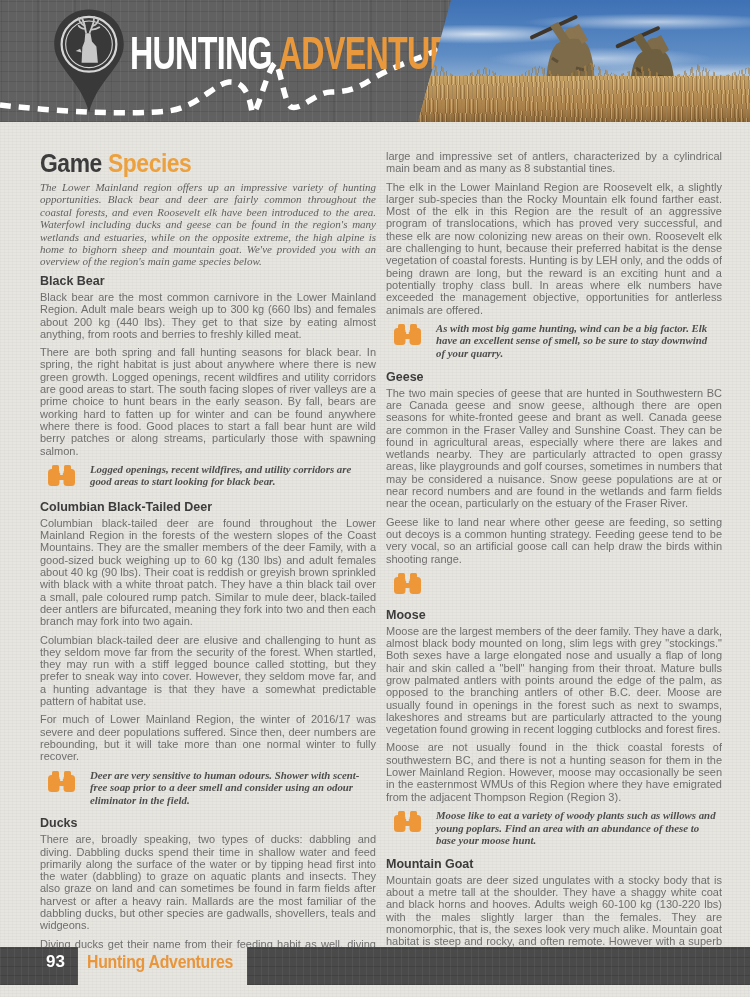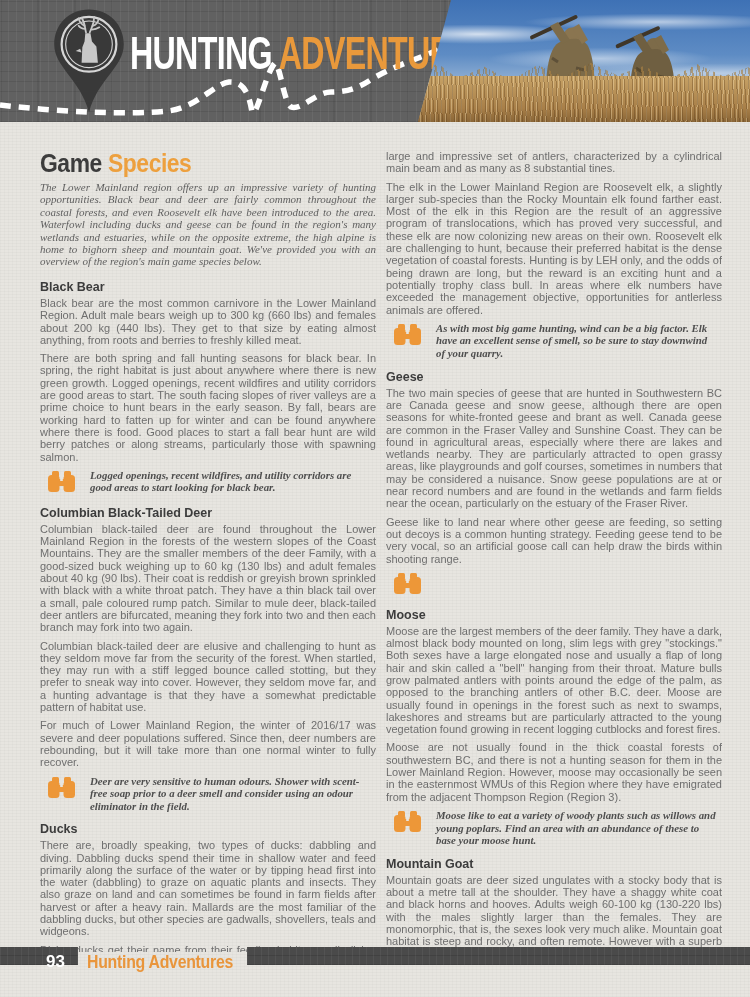--- a/index.html
+++ b/index.html
@@ -65,30 +65,30 @@
   .intro {
     position:absolute; left:40px; top:181px; width:336px;
     font-style:italic; color:#5f5f5f; font-size:11px; line-height:12.4px;
     text-align:justify;
     font-family:Liberation Serif, serif;
   }
   .col { position:absolute; top:262px; width:336px; height:690px; overflow:hidden; }
   .col.left  { left:40px; }
   .col.right { left:386px; top:150px; height:802px; }
   .section-heading { font-size:12.5px; font-weight:bold; color:#3c3c3c; margin:9px 0 3px 0; }
-  .col > .section-heading:first-child { margin-top:18px; }
+  .col > .section-heading:first-child { margin-top:12px; }
   .body-paragraph { font-size:11px; line-height:12.3px; color:#6e6e6e; text-align:justify; margin:0 0 6px 0; }
   .tip { display:flex; margin:6px 0 10px 0; align-items:flex-start;font-family:Liberation Serif, serif; }
   .tip .binoc { flex:0 0 30px; margin-left:8px; margin-top:2px; }
   .tip .tip-text { flex:1; padding-left:12px; padding-right:4px;
     font-style:italic; font-weight:bold; color:#4e4e4e; font-size:10.8px; line-height:12.6px; }
   
   .footer { position:absolute; left:0; top:947px; width:750px; height:30px; }
   .footer .bar, .footer .numbox {
-    position:absolute; top:0; height:18px; background:#4a4a4a;
+    position:absolute; top:0; height:38px; background:#4a4a4a;
     background-image:
       repeating-linear-gradient(90deg, rgba(255,255,255,0.05) 0 1px, transparent 1px 7px),
       repeating-linear-gradient(0deg, rgba(0,0,0,0.12) 0 1px, transparent 1px 9px);
   }
   .footer .numbox { left:0; width:78px; color:#ffffff; font-weight:bold; font-size:17px;
     line-height:30px; text-align:right; padding-right:13px; }
   .footer .bar { left:247px; right:0; width:503px; }
   .footer .footer-title { position:absolute; left:87px; top:0; line-height:30px;
     color:#e9953b; font-weight:bold; font-size:18px; letter-spacing:-0.3px;
     transform:scaleX(0.88); transform-origin:left top; white-space:nowrap; }

